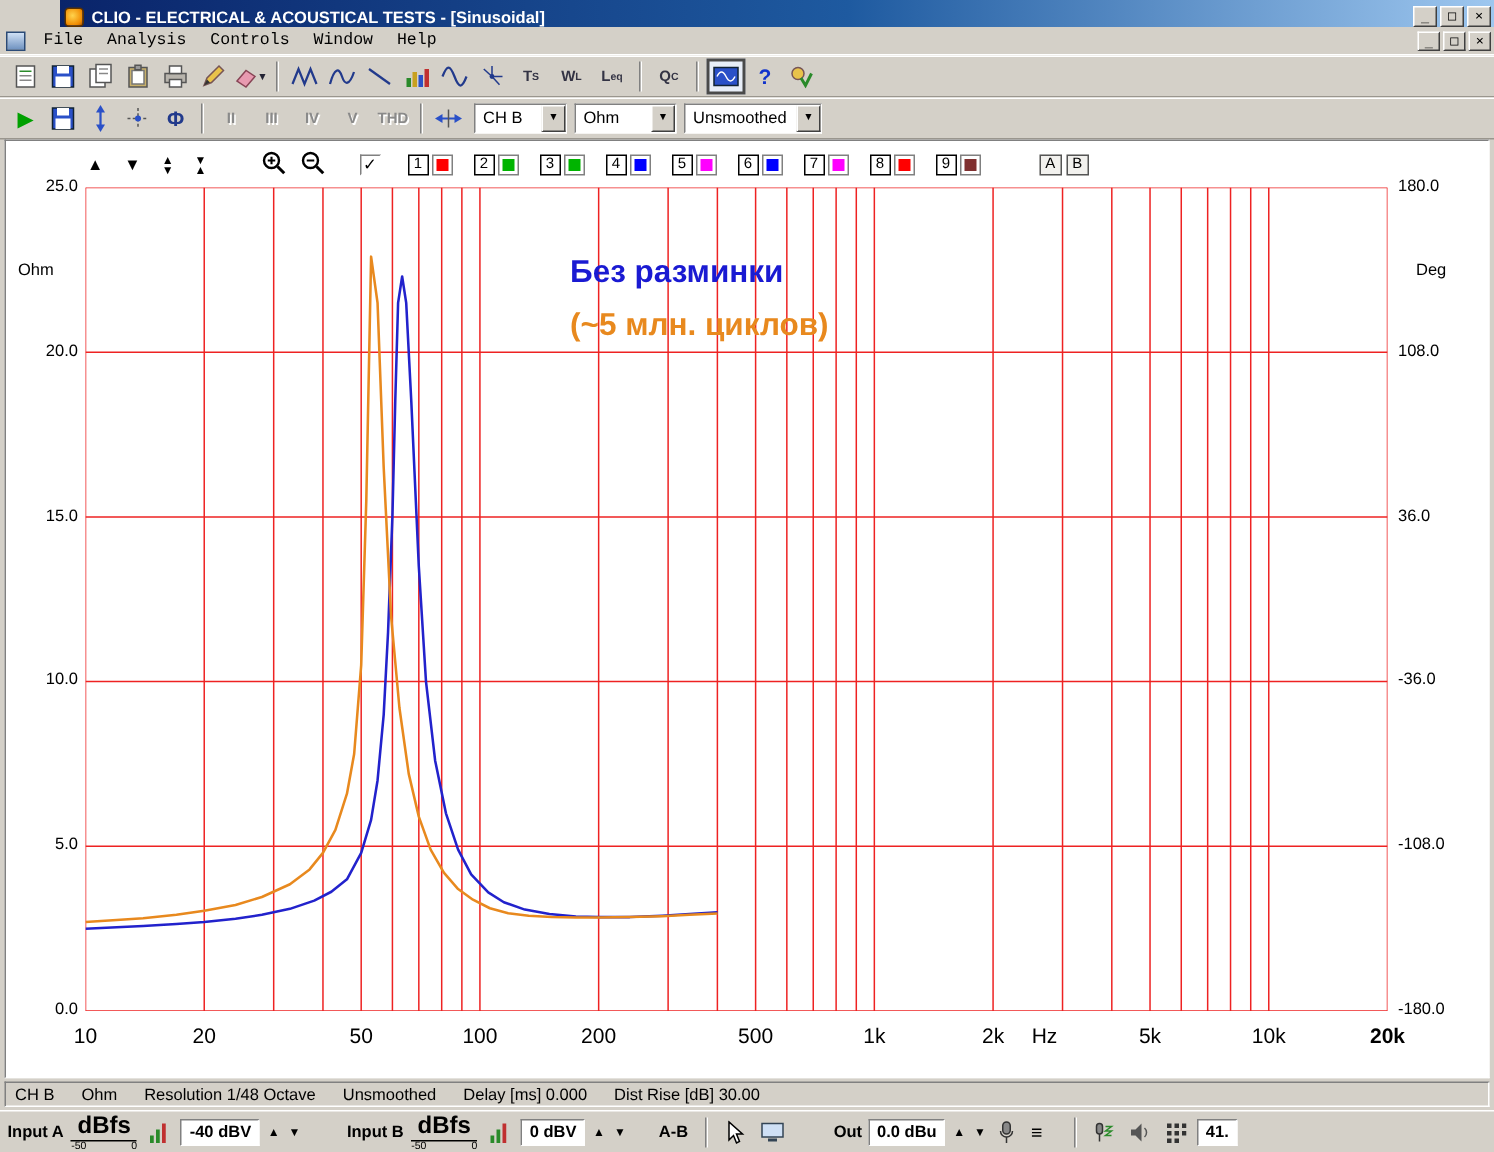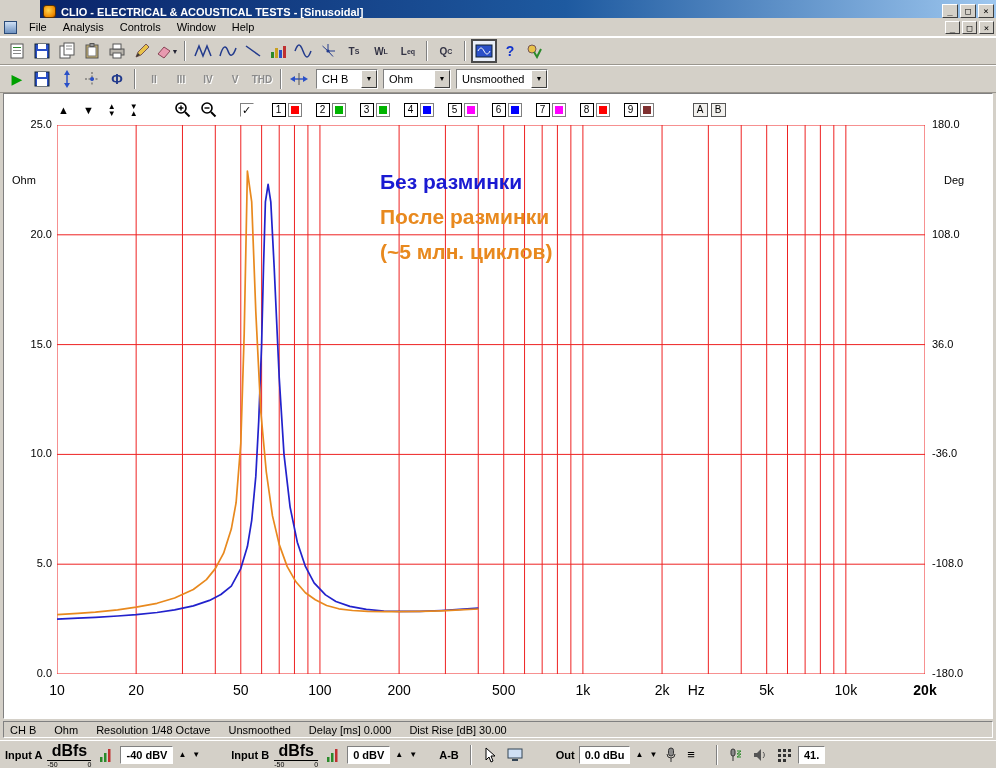--- a/index.html
+++ b/index.html
@@ -15,21 +15,21 @@
   .wbtn { width: 16px; height: 14px; background: #d4d0c8; border: 1px solid;
     border-color: #fff #404040 #404040 #fff; font-size: 9px; line-height: 12px; text-align: center;
     margin-left: 2px; font-family: "DejaVu Sans Mono", monospace; color:#000; }
   .wbtn.small { width: 15px; height: 13px; }
 
   
   .menubar { height: 19px; display: flex; align-items: center; background: #d4d0c8; padding: 0 2px;
     border-bottom: 1px solid #fff; }
   .mdi-icon { width: 13px; height: 13px; margin: 0 4px 0 2px; background: linear-gradient(#cfe0f5,#6f92c0);
     border: 1px solid #2a4a77; }
-  .menu-item { padding: 2px 8px; }
+  .menu-item { padding: 2px 8px; font-family: Liberation Mono, monospace; }
   .flex-sp { flex: 1; }
 
   
   .toolbar { height: 28px; display: flex; align-items: center; background: #d4d0c8;
     border-top: 1px solid #fff; border-bottom: 1px solid #9a968e; padding: 0 5px; gap: 1px; }
   .tb-btn { width: 24px; height: 22px; display: inline-flex; align-items: center; justify-content: center;
     color: #223; }
   .tb-btn.txt { font-size: 10px; font-weight: bold; color: #334; width: 26px; }
   .tb-btn sub { font-size: 7px; }
   .tb-btn.disabled { color: #8a8a8a; text-shadow: 1px 1px 0 #fff; }
@@ -410,21 +410,20 @@
           <line x1="0" y1="109.79999999999995" x2="868" y2="109.79999999999995" stroke="#ee2222" stroke-width="1"></line>
           <line x1="0" y1="0" x2="868" y2="0" stroke="#ee2222" stroke-width="1"></line>
           <polyline points="0.0,494.1 20.8,493.2 38.4,492.3 60.6,491.0 79.2,489.7 100.0,487.5 117.6,484.9 136.3,480.9 152.5,475.4 163.9,469.5 174.3,461.2 183.8,443.6 190.4,421.6 194.7,395.3 198.8,351.4 201.7,296.5 204.6,219.6 206.5,142.7 208.4,76.9 211.1,59.3 213.8,76.9 217.2,142.7 222.2,252.5 227.0,329.4 233.1,382.1 240.3,417.2 248.4,441.4 257.1,457.9 268.5,469.9 278.9,476.5 292.9,481.4 309.3,484.4 326.9,486.0 342.1,486.4 362.9,486.4 384.5,485.5 402.7,484.4 421.3,483.1" fill="none" stroke="#2222cc" stroke-width="1.7" stroke-linejoin="round"></polyline>
           <polyline points="0.0,489.7 20.8,488.4 38.4,487.1 60.6,484.9 79.2,482.2 100.0,478.3 117.6,473.0 136.3,464.5 149.4,454.6 158.3,443.6 166.6,428.2 174.3,404.1 179.1,377.7 183.8,318.4 187.2,208.6 190.4,46.1 194.7,76.9 198.8,186.7 203.7,285.5 209.3,347.0 215.5,390.9 222.2,419.4 230.1,441.4 238.9,456.8 248.4,467.7 258.3,474.8 269.6,480.5 281.8,483.8 295.5,485.5 310.8,486.4 326.9,486.6 342.1,486.6 362.9,486.4 384.5,485.8 402.7,484.9 421.3,484.0" fill="none" stroke="#e8891e" stroke-width="1.7" stroke-linejoin="round"></polyline>
         </svg>
     </div>
     <div class="axis-unit left">Ohm</div>
     <div class="axis-unit right">Deg</div>
     <div id="legend">
         <div style="color: rgb(26, 26, 210);">Без разминки</div>
-        <div style="color: rgb(232, 137, 30);">После разминки</div>
         <div style="color: rgb(232, 137, 30);">(~5 млн. циклов)</div>
       </div>
   <div class="ytick-l" style="top: 24px;">25.0</div>
       <div class="ytick-l" style="top: 133.8px;">20.0</div>
       <div class="ytick-l" style="top: 243.6px;">15.0</div>
       <div class="ytick-l" style="top: 353.4px;">10.0</div>
       <div class="ytick-l" style="top: 463.2px;">5.0</div>
       <div class="ytick-l" style="top: 573px;">0.0</div>
       <div class="ytick-r" style="top: 24px;">180.0</div>
       <div class="ytick-r" style="top: 133.8px;">108.0</div>

